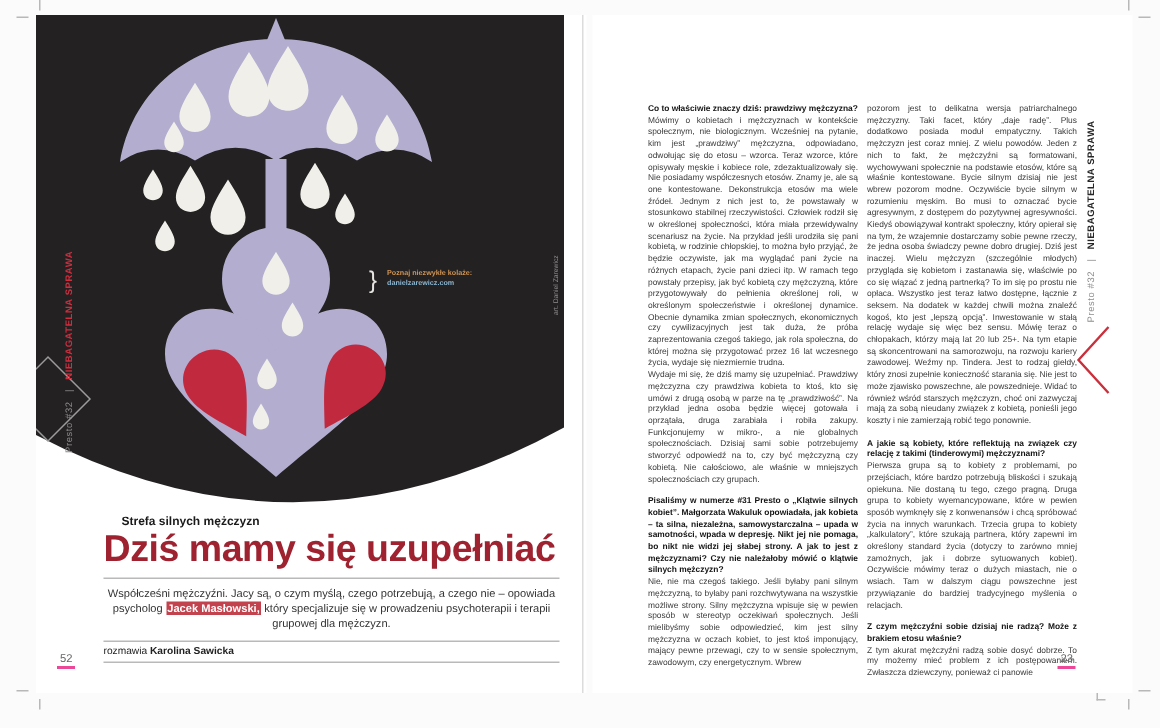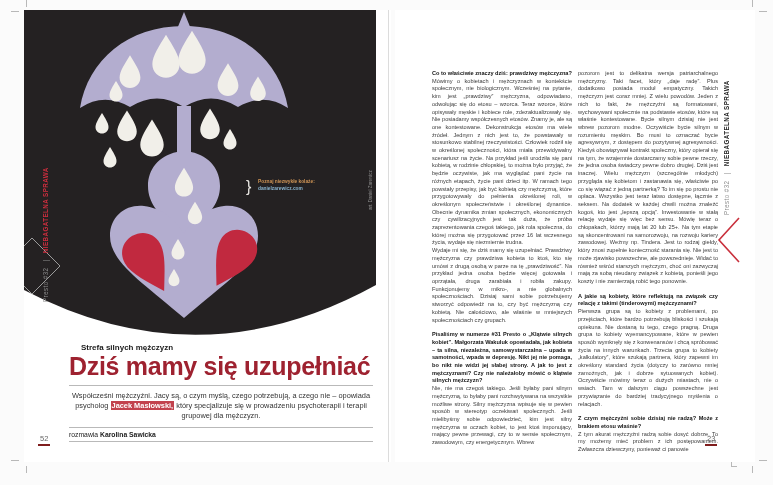--- a/index.html
+++ b/index.html
@@ -13,21 +13,21 @@
   
   .lp-content{position:absolute;left:45px;top:333px;width:304px;}
   .kicker{font-size:8px;font-weight:bold;color:#1a1a1a;margin:0 0 2px 12px;}
   .headline{font-size:25px;line-height:24px;font-weight:bold;letter-spacing:-0.3px;
             color:#9e2230;margin:0 0 7px 0;}
   .rule{border-top:1px solid #b9b9b9;height:0;}
   .lead{font-size:7.4px;line-height:10px;color:#333;margin:5px 0 6px 0;text-align:center;}
   .hl{background:#c2424d;color:#fff;font-weight:bold;padding:0 1px;}
   .byline{font-size:6.8px;color:#222;margin:3px 0 3px 0;}
   .byline .bname{font-weight:bold;}
-  .pagenum{position:absolute;font-size:7.5px;color:#666;border-bottom:2px solid #7f1d1d;
+  .pagenum{position:absolute;font-size:7.5px;color:#666;border-bottom:2px solid #ec4899;
            padding:0 2px 1px 2px;}
   .pn-left{left:14px;top:424px;}
   .pn-right{left:310px;top:424px;}
   
   .cols{position:absolute;left:37px;top:60px;width:286px;height:392px;display:flex;gap:6px;}
   .col{width:140px;height:392px;overflow:hidden;text-align:justify;}
   .col p{margin:0;font-size:5.6px;line-height:7.7px;color:#3b3b3b;}
   .col p.q{font-weight:bold;color:#141414;margin-top:7px;}
   .col p.q:first-child{margin-top:0;}
   svg text{font-family:"Liberation Sans",sans-serif;}

